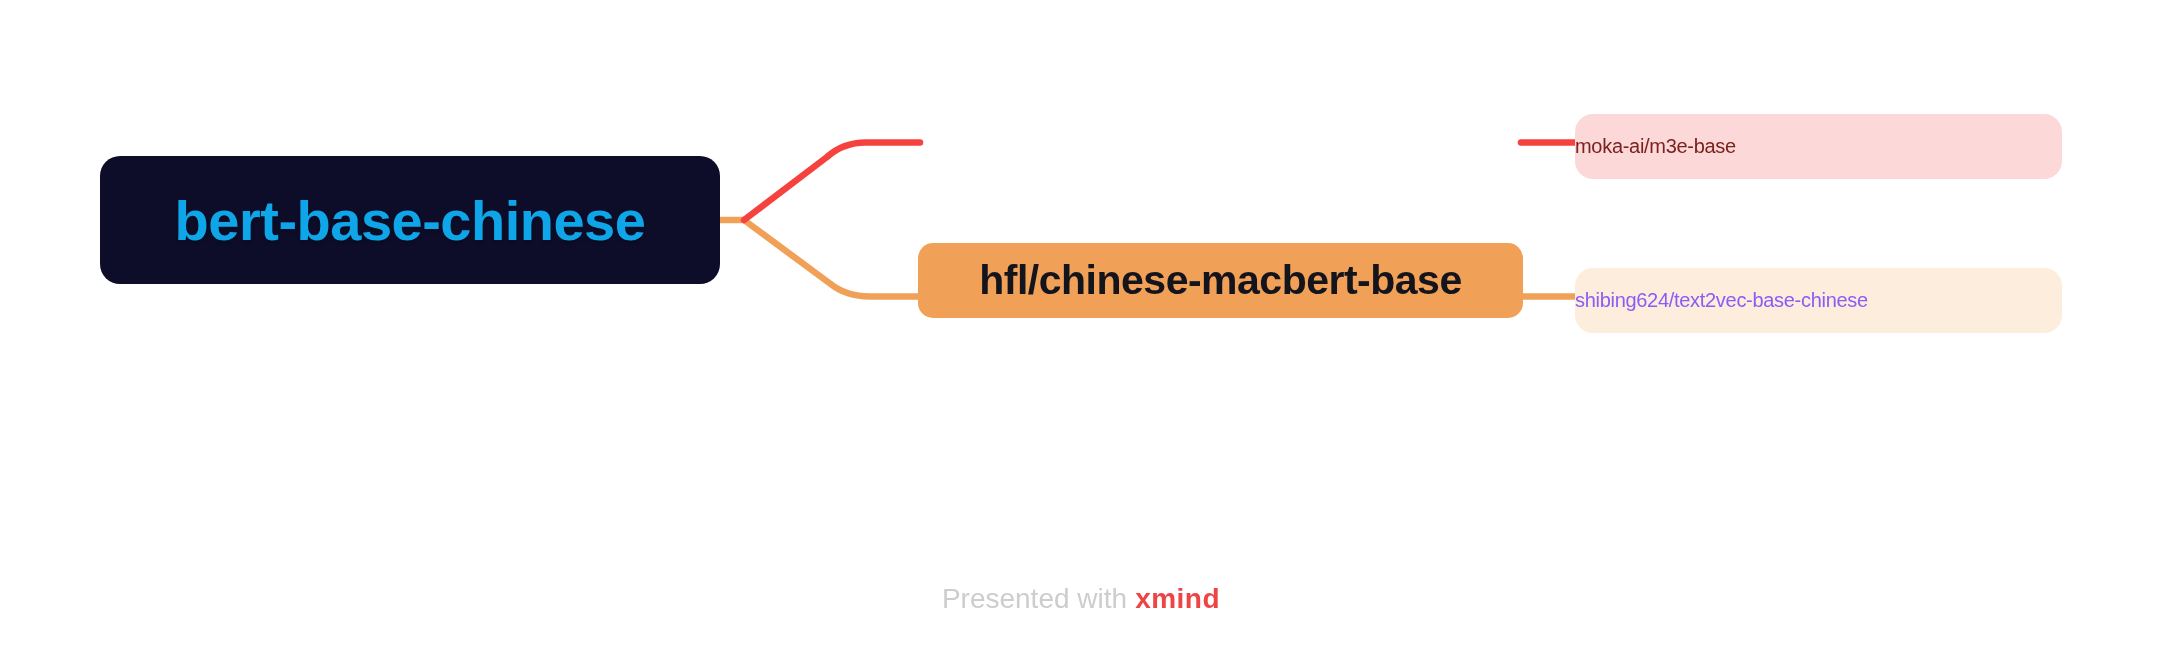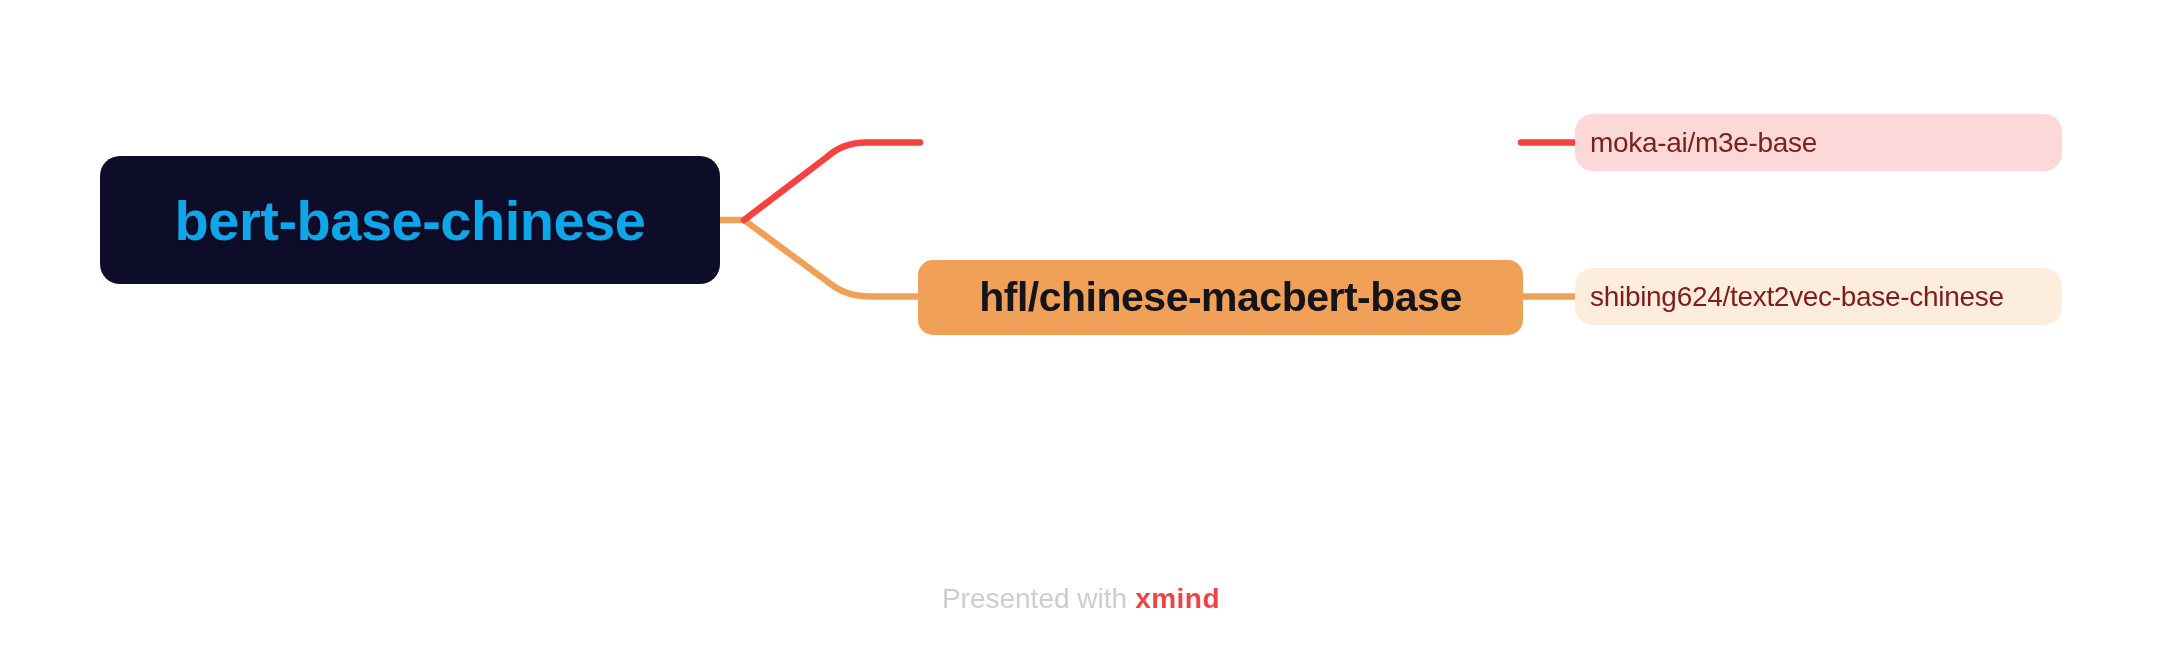--- a/index.html
+++ b/index.html
@@ -51,44 +51,43 @@
     font-weight: bold;
     letter-spacing: -0.5px;
   }
   .topic-sub-1 {
     top: 105px;
     background: #F5423E;
     color: #ffffff;
     text-shadow: 0 2px 3px rgba(0,0,0,0.18);
   }
   .topic-sub-2 {
-    top: 260px;
+    top: 243px;
     background: #F1A157;
     color: #14141C;
   }
   .topic-leaf {
     left: 1575px;
     width: 487px;
-    height: 57px;
+    height: 65px;
     border-radius: 18px;
-    font-size: 28px;
+    font-size: 20px;
     font-weight: normal;
     letter-spacing: -0.3px;
     justify-content: flex-start;
-    padding-left: 15px;
   }
   .topic-leaf-1 {
     top: 114px;
     background: #FCD8D8;
     color: #7B221E;
   }
   .topic-leaf-2 {
     top: 268px;
     background: #FCEDDC;
-    color: #7f1d1d;
+    color: #8b5cf6;
   }
   .watermark {
     position: absolute;
     left: 50%;
     top: 583px;
     transform: translateX(-50%);
     display: flex;
     align-items: flex-start;
     white-space: nowrap;
     font-size: 28px;

